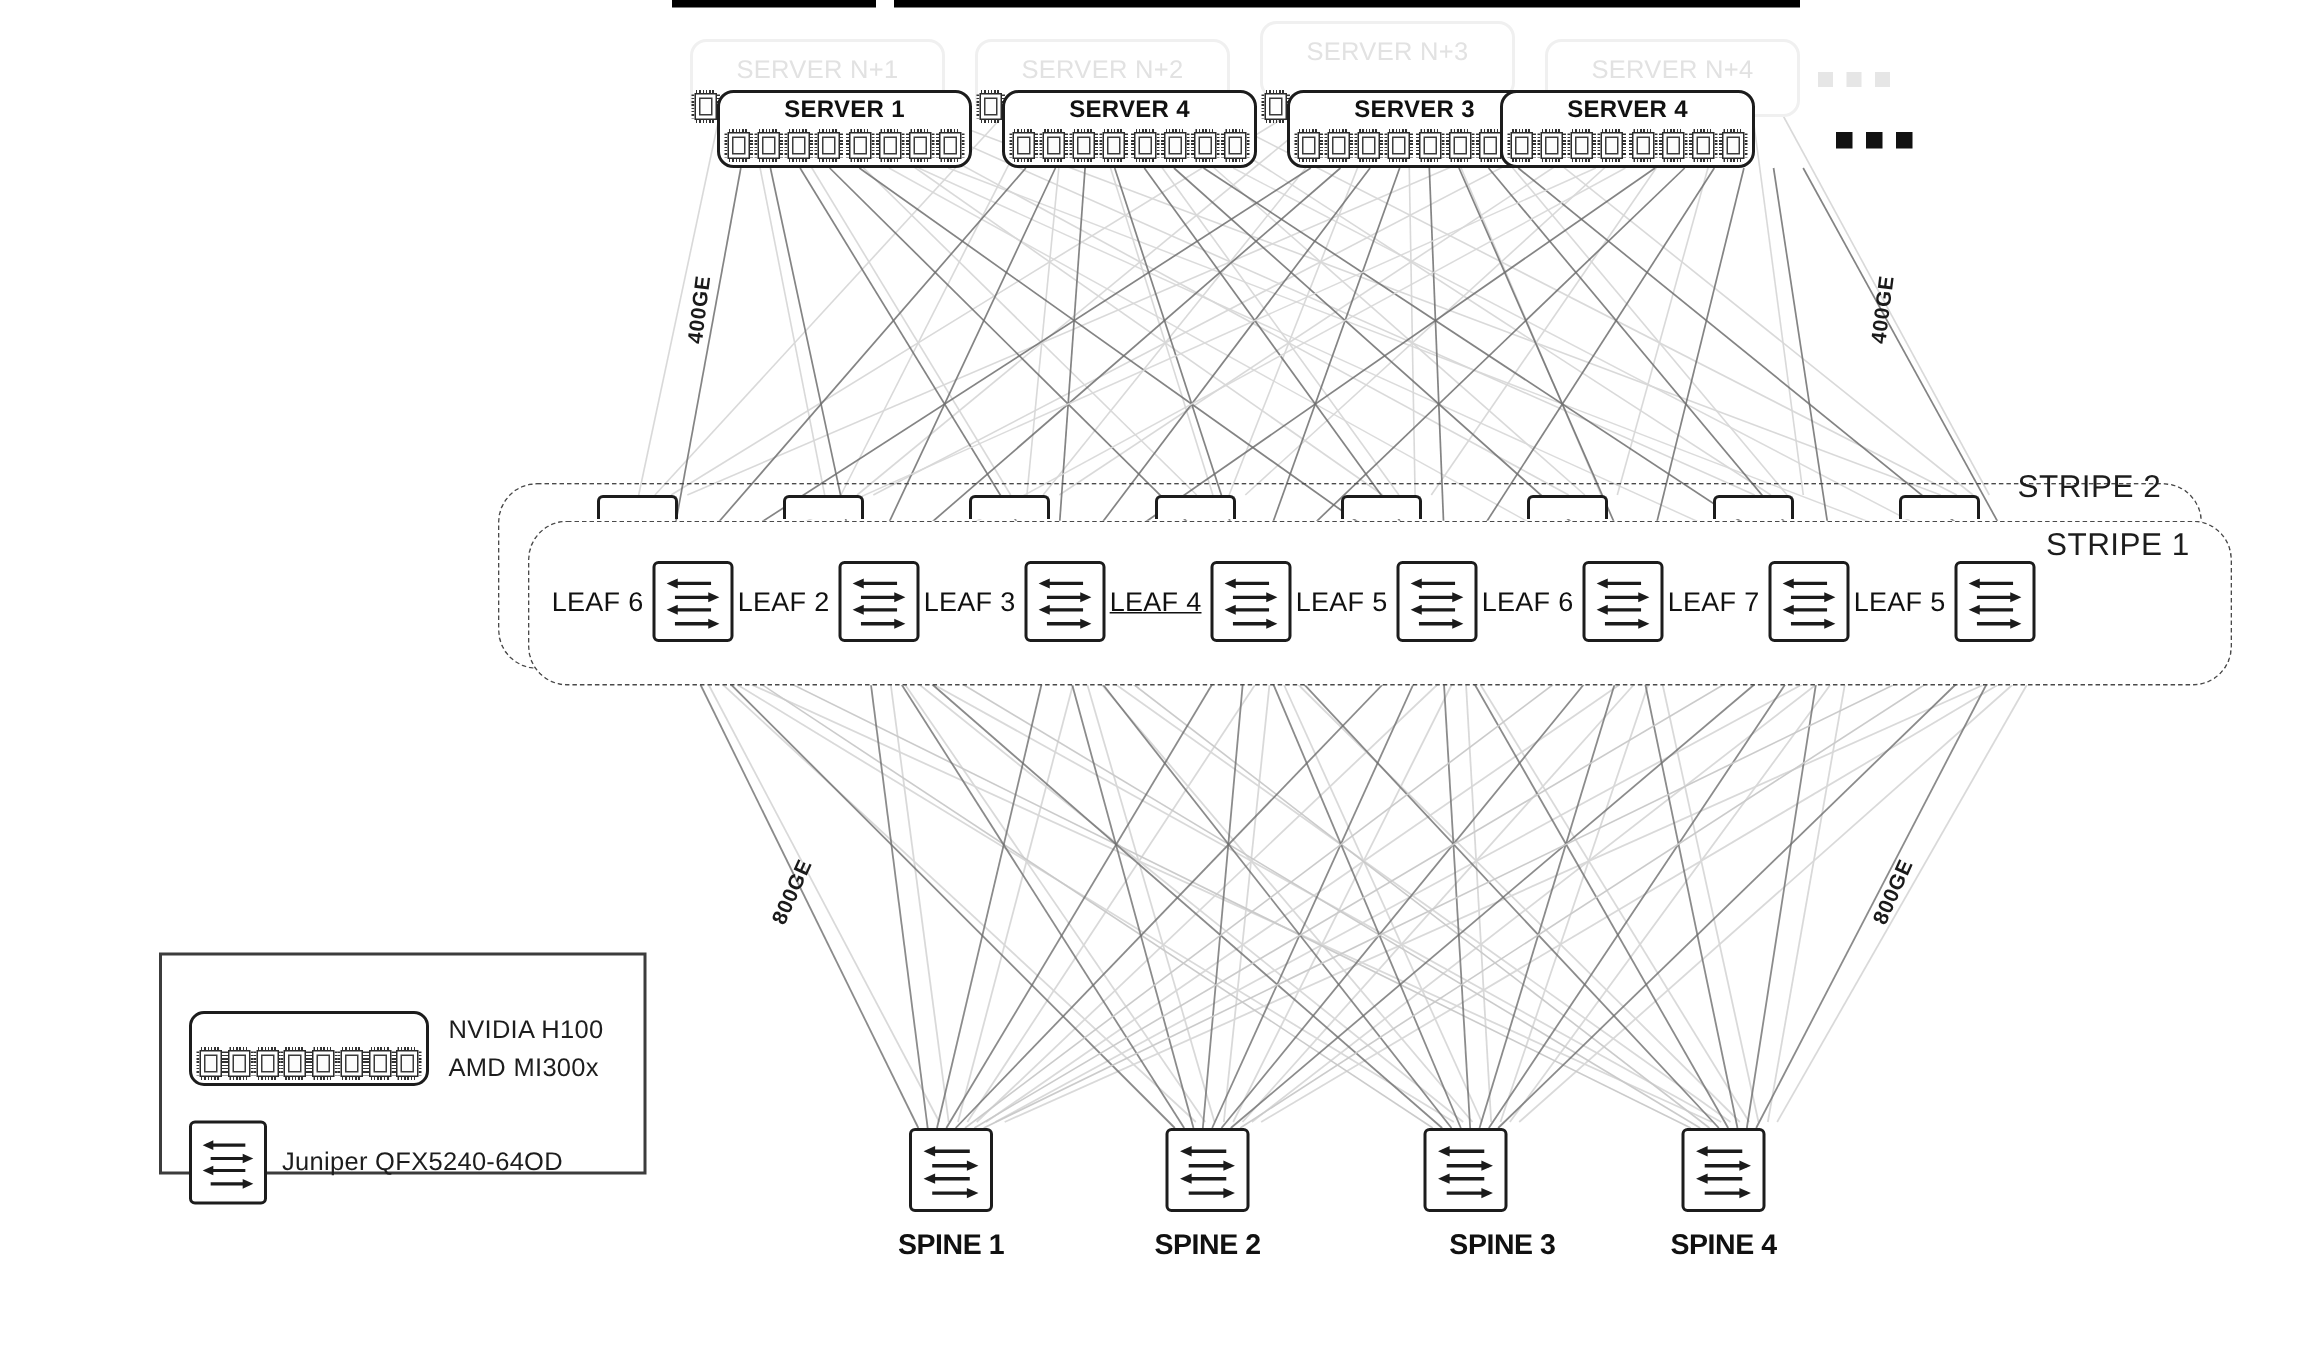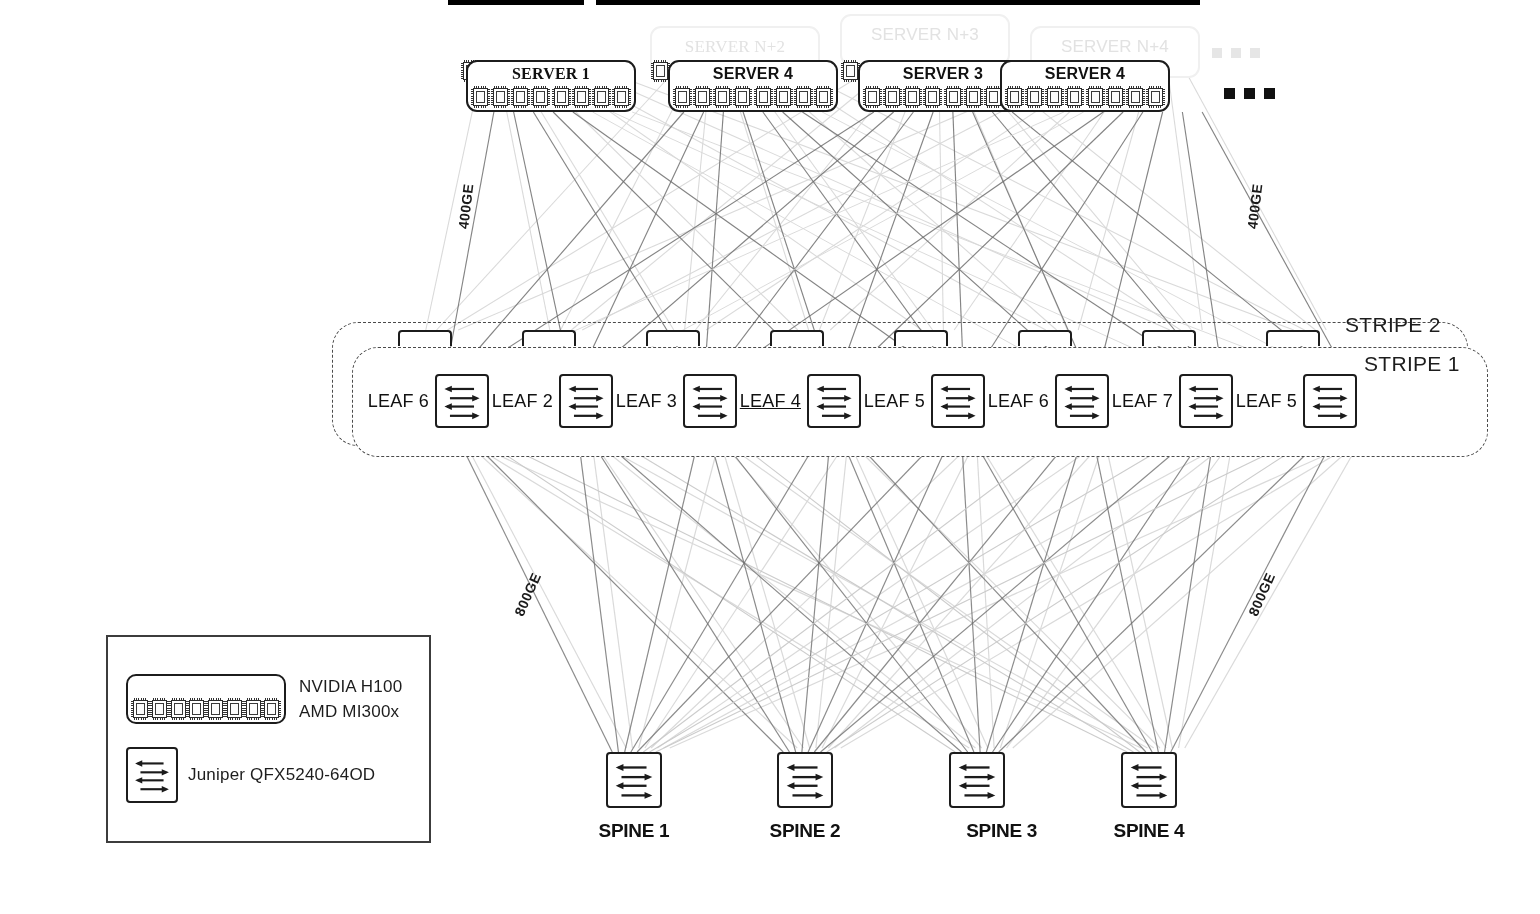--- a/index.html
+++ b/index.html
@@ -387,21 +387,24 @@
       <line x1="1209" y1="428" x2="992.5555555555555" y2="752" stroke="#6f6f6f" stroke-width="1.2" opacity="0.8"></line>
       <line x1="1215" y1="428" x2="1164.5555555555557" y2="752" stroke="#6f6f6f" stroke-width="1.2" opacity="0.8"></line>
       <line x1="1321" y1="428" x2="655.7777777777778" y2="752" stroke="#c9c9c9" stroke-width="1.1" opacity="0.95"></line>
       <line x1="1327" y1="428" x2="826.7777777777778" y2="752" stroke="#c9c9c9" stroke-width="1.1" opacity="0.95"></line>
       <line x1="1333" y1="428" x2="998.7777777777778" y2="752" stroke="#6f6f6f" stroke-width="1.2" opacity="0.8"></line>
       <line x1="1339" y1="428" x2="1170.7777777777778" y2="752" stroke="#6f6f6f" stroke-width="1.2" opacity="0.8"></line>
     </svg>
 
   <div class="layer-nodes">
 
-    <div class="server-ghost" style="left:650px;top:26px;font-family:Liberation Serif, serif;">
+    <div class="server-ghost" style="left:460px;top:26px;">
+      <div class="ghost-label">SERVER N+1</div>
+    </div>
+    <div class="server-ghost" style="left:650px;top:26px;">
       <div class="ghost-label">SERVER N+2</div>
     </div>
     <div class="server-ghost" style="left:840px;top:14px;">
       <div class="ghost-label">SERVER N+3</div>
     </div>
     <div class="server-ghost" style="left:1030px;top:26px;padding-left:12px;">
       <div class="ghost-label">SERVER N+4</div>
     </div>
 
     <div class="dots ghost" style="left:1212px;top:48px;">
@@ -444,21 +447,21 @@
       <div class="chip">
           <div class="pins-t"></div>
           <div class="pins-b"></div>
           <div class="pins-l"></div>
           <div class="pins-r"></div>
           <div class="chip-body"></div>
           <div class="chip-core"></div>
         </div>
     </div>
 
-    <div class="server-box" style="left:466px;top:60px;font-family:Liberation Serif, serif;">
+    <div class="server-box" style="left:478px;top:60px;">
       <div class="server-title">SERVER 1</div>
       <div class="gpu-strip">
           <div class="chip">
             <div class="pins-t"></div>
             <div class="pins-b"></div>
             <div class="pins-l"></div>
             <div class="pins-r"></div>
             <div class="chip-body"></div>
             <div class="chip-core"></div>
           </div>
@@ -953,21 +956,21 @@
   </g>
 </svg>
       </div>
     <div class="node-label spine-label" style="left:1089px;top:820px;width:120px;">SPINE 4</div>
 
     <div class="speed-label" style="left:455px;top:228px;transform:rotate(-83deg);">400GE</div>
     <div class="speed-label" style="left:1244px;top:228px;transform:rotate(-83deg);">400GE</div>
     <div class="speed-label" style="left:511px;top:612px;transform:rotate(-66deg);">800GE</div>
     <div class="speed-label" style="left:1245px;top:612px;transform:rotate(-66deg);">800GE</div>
 
-    <div class="legend" style="left:106px;top:635px;width:325px;height:208px;">
+    <div class="legend" style="left:106px;top:635px;width:325px;height:148px;">
       <div class="legend-server" style="left:18px;top:37px;">
         <div class="gpu-strip">
             <div class="chip">
               <div class="pins-t"></div>
               <div class="pins-b"></div>
               <div class="pins-l"></div>
               <div class="pins-r"></div>
               <div class="chip-body"></div>
               <div class="chip-core"></div>
             </div>

